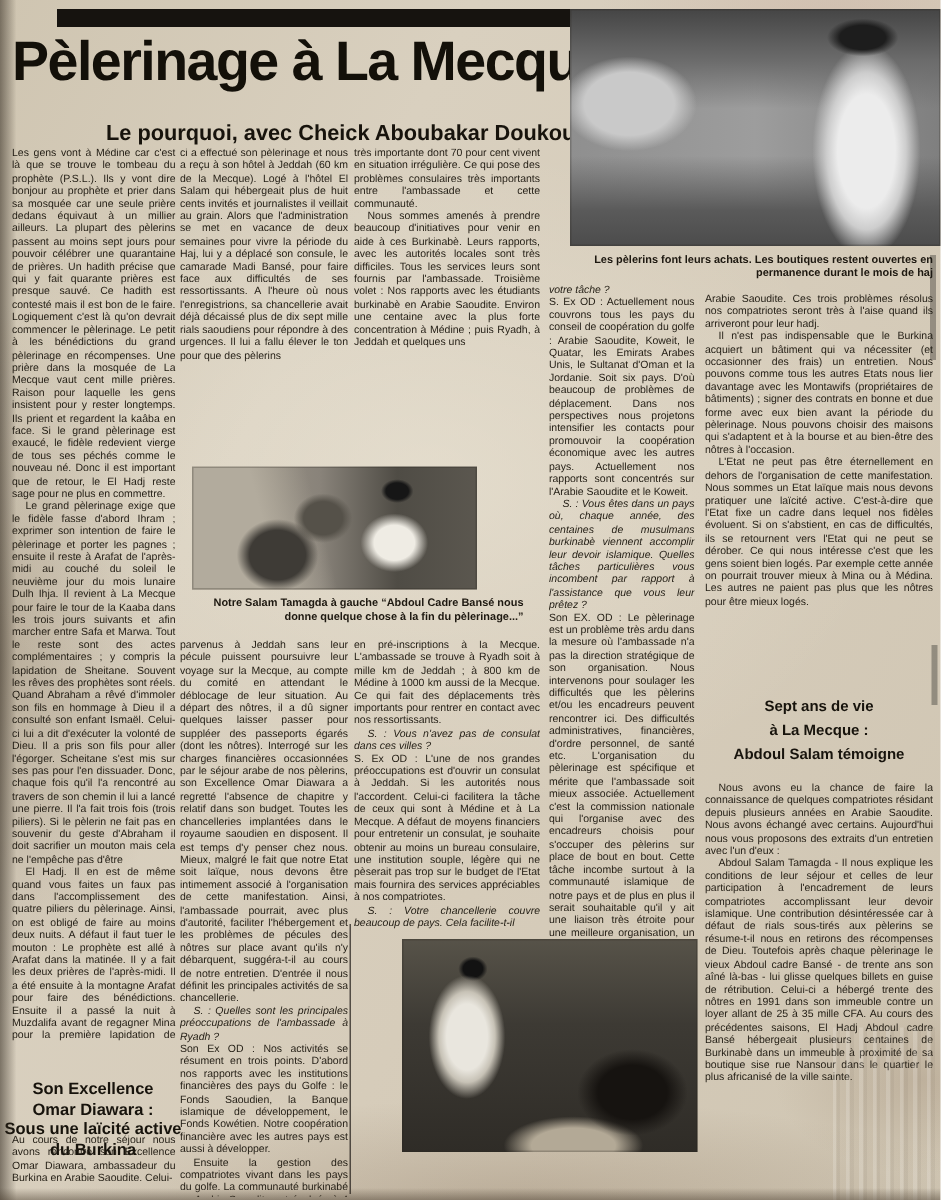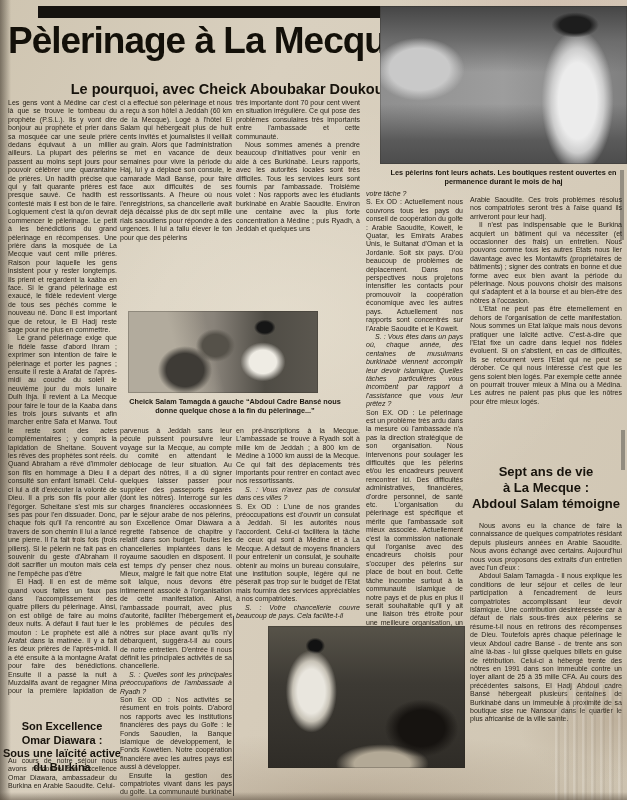--- a/index.html
+++ b/index.html
@@ -29,21 +29,21 @@
 
   .col{position:absolute;font-size:7px;line-height:8.4px;text-align:justify;
     color:#221d14;overflow:hidden;}
   .col p{margin:0;text-indent:9px;}
   .col p.ni{text-indent:0;}
   .q{font-style:italic;}
 
   .sec-head{position:absolute;text-align:center;font-weight:bold;color:#17130c;
     white-space:pre-line;}
   #col1-heading{left:2px;top:720px;width:120px;font-size:11px;line-height:13.5px;}
-  #col5-heading{left:468px;top:464px;width:156px;font-size:13px;line-height:16px;text-align:center;}
+  #col5-heading{left:468px;top:464px;width:156px;font-size:10px;line-height:16px;text-align:center;}
 
   .photo{position:absolute;overflow:hidden;box-shadow:0 0 0 1px rgba(40,35,28,.25) inset;}
   #photo-market{left:380px;top:6px;width:247px;height:158px;
     background:
       radial-gradient(ellipse 34px 18px at 79% 12%, #1d1d1d 0 45%, transparent 70%),
       radial-gradient(ellipse 48px 95px at 80% 60%, #ececec 0 40%, #cdcdcd 55%, transparent 75%),
       radial-gradient(ellipse 60px 42px at 16% 40%, #c9c9c9 0 50%, transparent 75%),
       linear-gradient(180deg,#454545 0%,#6c6c6c 22%,transparent 42%),
       linear-gradient(180deg,transparent 62%,#5a5a5a 85%,#4c4c4c 100%),
       linear-gradient(90deg,#8f8f8f,#9d9d9d 50%,#7f7f7f);}
@@ -57,21 +57,21 @@
       linear-gradient(90deg,#a49c8d 0%,#89837a 45%,#4f4c45 72%,#5b574f 100%);}
   #photo-ambassador{left:268px;top:626px;width:197px;height:142px;
     background:
       radial-gradient(ellipse 34px 55px at 22% 46%, #e9e6de 0 40%, #c7c2b6 55%, transparent 75%),
       radial-gradient(ellipse 13px 11px at 24% 14%, #121212 0 50%, transparent 75%),
       radial-gradient(ellipse 46px 36px at 78% 72%, #161310 0 50%, transparent 80%),
       radial-gradient(ellipse 62px 26px at 58% 97%, #b3a996 0 45%, transparent 75%),
       linear-gradient(180deg,#575349 0%,#3d3a34 40%,#2f2c27 100%);}
 
   .caption{position:absolute;font-size:7.3px;font-weight:bold;line-height:9.3px;
-    color:#1d1810;text-align:center;}
+    color:#1d1810;text-align:right;}
   .caption .qt{font-weight:bold;}
 
   .vrule{position:absolute;left:233px;top:616px;width:1px;height:180px;background:rgba(25,22,18,.7);}
 
   #col1{left:8px;top:99px;width:109px;height:597px;}
   #col1-after{left:8px;top:757px;width:109px;height:43px;}
   #col2-top{left:120px;top:99px;width:112px;height:210px;}
   #caption-hotel{left:121px;top:397px;width:228px;}
   #col2-bottom{left:120px;top:427px;width:112px;height:371px;}
   #col3-top{left:236px;top:99px;width:124px;height:212px;}
@@ -105,21 +105,21 @@
 du Burkina</div>
   <div class="col" id="col1-after">
     <p class="ni">Au cours de notre séjour nous avons rencontré son Excellence Omar Diawara, ambassadeur du Burkina en Arabie Saoudite. Celui-</p>
   </div>
 
   <div class="col" id="col2-top">
     <p class="ni">ci a effectué son pèlerinage et nous a reçu à son hôtel à Jeddah (60 km de la Mecque). Logé à l'hôtel El Salam qui hébergeait plus de huit cents invités et journalistes il veillait au grain. Alors que l'administration se met en vacance de deux semaines pour vivre la période du Haj, lui y a déplacé son consule, le camarade Madi Bansé, pour faire face aux difficultés de ses ressortissants. A l'heure où nous l'enregistrions, sa chancellerie avait déjà décaissé plus de dix sept mille rials saoudiens pour répondre à des urgences. Il lui a fallu élever le ton pour que des pèlerins</p>
   </div>
   <div class="photo" id="photo-hotel"></div>
   <div class="caption" id="caption-hotel">
-    <span>Cheick Salam Tamagda à gauche </span><span class="qt">“Abdoul Cadre Bansé nous donne quelque chose à la fin du pèlerinage...”</span>
+    <span>Notre Salam Tamagda à gauche </span><span class="qt">“Abdoul Cadre Bansé nous donne quelque chose à la fin du pèlerinage...”</span>
   </div>
   <div class="col" id="col2-bottom">
     <p class="ni">parvenus à Jeddah sans leur pécule puissent poursuivre leur voyage sur la Mecque, au compte du comité en attendant le déblocage de leur situation. Au départ des nôtres, il a dû signer quelques laisser passer pour suppléer des passeports égarés (dont les nôtres). Interrogé sur les charges financières occasionnées par le séjour arabe de nos pèlerins, son Excellence Omar Diawara a regretté l'absence de chapitre y relatif dans son budget. Toutes les chancelleries implantées dans le royaume saoudien en disposent. Il est temps d'y penser chez nous. Mieux, malgré le fait que notre Etat soit laïque, nous devons être intimement associé à l'organisation de cette manifestation. Ainsi, l'ambassade pourrait, avec plus d'autorité, faciliter l'hébergement et les problèmes de pécules des nôtres sur place avant qu'ils n'y débarquent, suggéra-t-il au cours de notre entretien. D'entrée il nous définit les principales activités de sa chancellerie.</p>
     <p class="q">S. : Quelles sont les principales préoccupations de l'ambassade à Ryadh ?</p>
     <p class="ni">Son Ex OD : Nos activités se résument en trois points. D'abord nos rapports avec les institutions financières des pays du Golfe : le Fonds Saoudien, la Banque islamique de développement, le Fonds Kowétien. Notre coopération financière avec les autres pays est aussi à développer.</p>
     <p>Ensuite la gestion des compatriotes vivant dans les pays du golfe. La communauté burkinabé en Arabie Saoudite est évaluée à 4 000 personnes. Une communauté</p>
   </div>
 
   <div class="col" id="col3-top">
     <p class="ni">très importante dont 70 pour cent vivent en situation irrégulière. Ce qui pose des problèmes consulaires très importants entre l'ambassade et cette communauté.</p>

